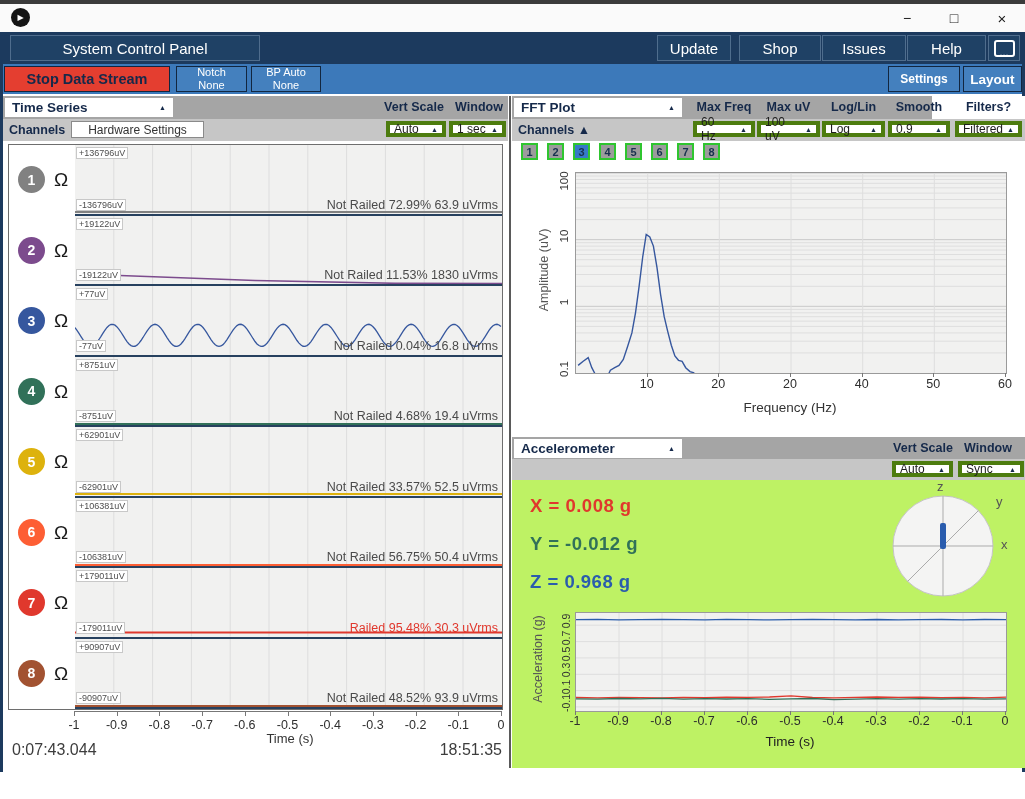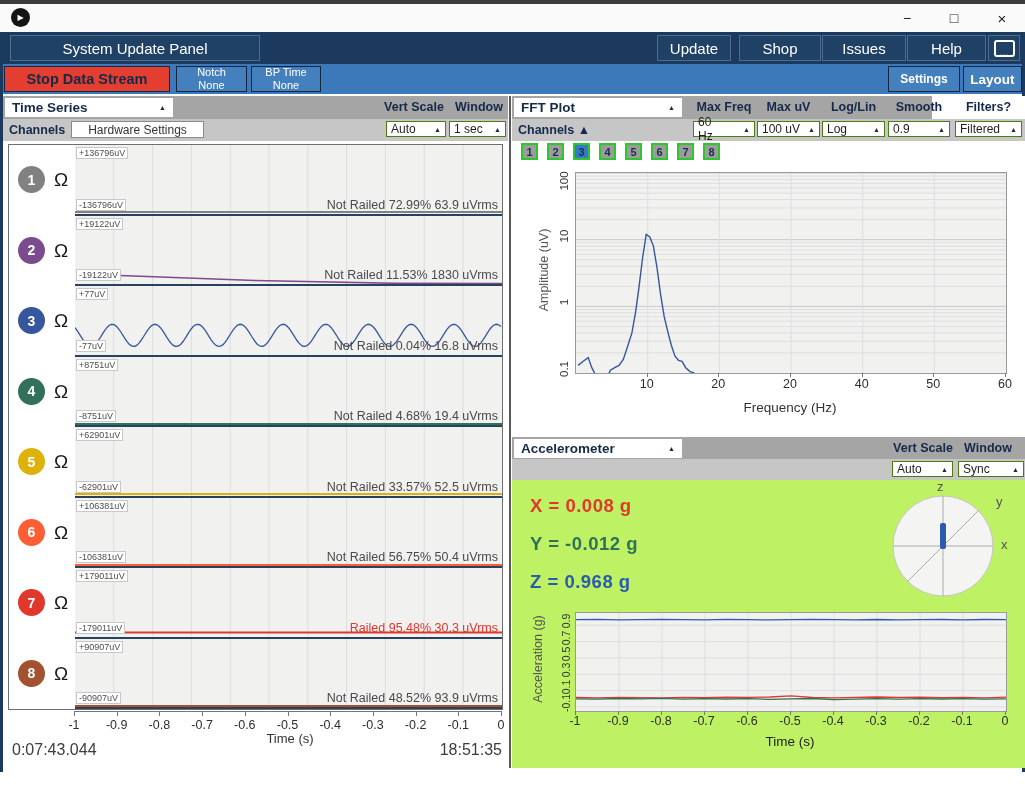--- a/index.html
+++ b/index.html
@@ -27,21 +27,21 @@
   #layout-btn{left:963px;width:59px;background:#4480BE;color:#fff;font-weight:bold;font-size:13.5px;}
   
   #frame-left{position:absolute;left:0;top:32px;width:3px;height:740px;background:#1C3A5E;}
   #frame-right{position:absolute;left:1022px;top:32px;width:3px;height:740px;background:#1C3A5E;}
   #main-bg{position:absolute;left:3px;top:94px;width:1019px;height:678px;background:#fff;}
   
   .phdr{background:#A5A5A5;}
   .psub{background:#C6C6C6;}
   .ddt{position:absolute;left:2px;top:2px;width:168px;height:19px;background:#fff;box-sizing:border-box;display:flex;align-items:center;justify-content:space-between;padding:0 7px;font-weight:bold;font-size:13.5px;color:#15294A;}
   .hdr-label{position:absolute;top:4px;font-weight:bold;font-size:12.5px;color:#15294A;text-align:center;}
-  .dd{position:absolute;top:2px;height:16px;background:#fff;border:1px solid #4d7c0f;box-sizing:border-box;font-size:12px;color:#1e1e1e;padding:0 4px;display:flex;align-items:center;justify-content:space-between;}
+  .dd{position:absolute;top:2px;height:16px;background:#fff;border:4px solid #4d7c0f;box-sizing:border-box;font-size:12px;color:#1e1e1e;padding:0 4px;display:flex;align-items:center;justify-content:space-between;}
   .arr{font-size:7px;color:#15294A;margin-left:3px;}
   .toggle-label{position:absolute;left:6px;top:4px;font-weight:bold;font-size:12.5px;color:#15294A;}
   
   #ts-header{position:absolute;left:3px;top:96px;width:505px;height:23px;}
   #ts-subrow{position:absolute;left:3px;top:119px;width:505px;height:22px;}
   #hw-btn{position:absolute;left:68px;top:2px;width:133px;height:17px;background:#fff;border:1px solid #8a8a8a;box-sizing:border-box;font-size:12px;color:#333;display:flex;align-items:center;justify-content:center;}
   #ts-channels{position:absolute;left:8px;top:144px;width:495px;height:566px;box-sizing:border-box;border:1px solid #6e6e6e;background:#fff;display:flex;flex-direction:column;}
   .ts-row{position:relative;flex:1;}
   .ch-circle{position:absolute;left:9px;top:21px;width:27px;height:27px;border-radius:50%;color:#fff;font-weight:bold;font-size:14px;display:flex;align-items:center;justify-content:center;}
   .ch-ohm{position:absolute;left:45px;top:24px;font-size:19px;color:#1a1a1a;}
@@ -99,40 +99,40 @@
   <div id="titlebar">
     <div id="app-icon">
         <span>▶</span>
       </div>
     <div class="win-btn" id="win-min">−</div>
     <div class="win-btn" id="win-max">□</div>
     <div class="win-btn" id="win-close">×</div>
   </div>
 
   <div id="navbar">
-    <div class="nav-btn" id="scp-btn">System Update Panel</div>
+    <div class="nav-btn" id="scp-btn">System Control Panel</div>
     <div class="nav-btn" id="nav-update">Update</div>
     <div class="nav-btn" id="nav-shop">Shop</div>
     <div class="nav-btn" id="nav-issues">Issues</div>
     <div class="nav-btn" id="nav-help">Help</div>
     <div class="nav-btn" id="nav-console">
       <span id="console-icon">
           <span>...</span>
         </span>
     </div>
   </div>
 
   <div id="toolbar">
     <div class="tb-btn" id="stop-btn">Stop Data Stream</div>
     <div class="tb-btn" id="notch-btn">
       <span>Notch</span>
       <span>None</span>
     </div>
     <div class="tb-btn" id="bp-btn">
-      <span>BP Time</span>
+      <span>BP Auto</span>
       <span>None</span>
     </div>
     <div class="tb-btn" id="settings-btn">Settings</div>
     <div class="tb-btn" id="layout-btn">Layout</div>
   </div>
 
   <div id="main-bg"></div>
   <div id="frame-left"></div>
   <div id="frame-right"></div>
 

